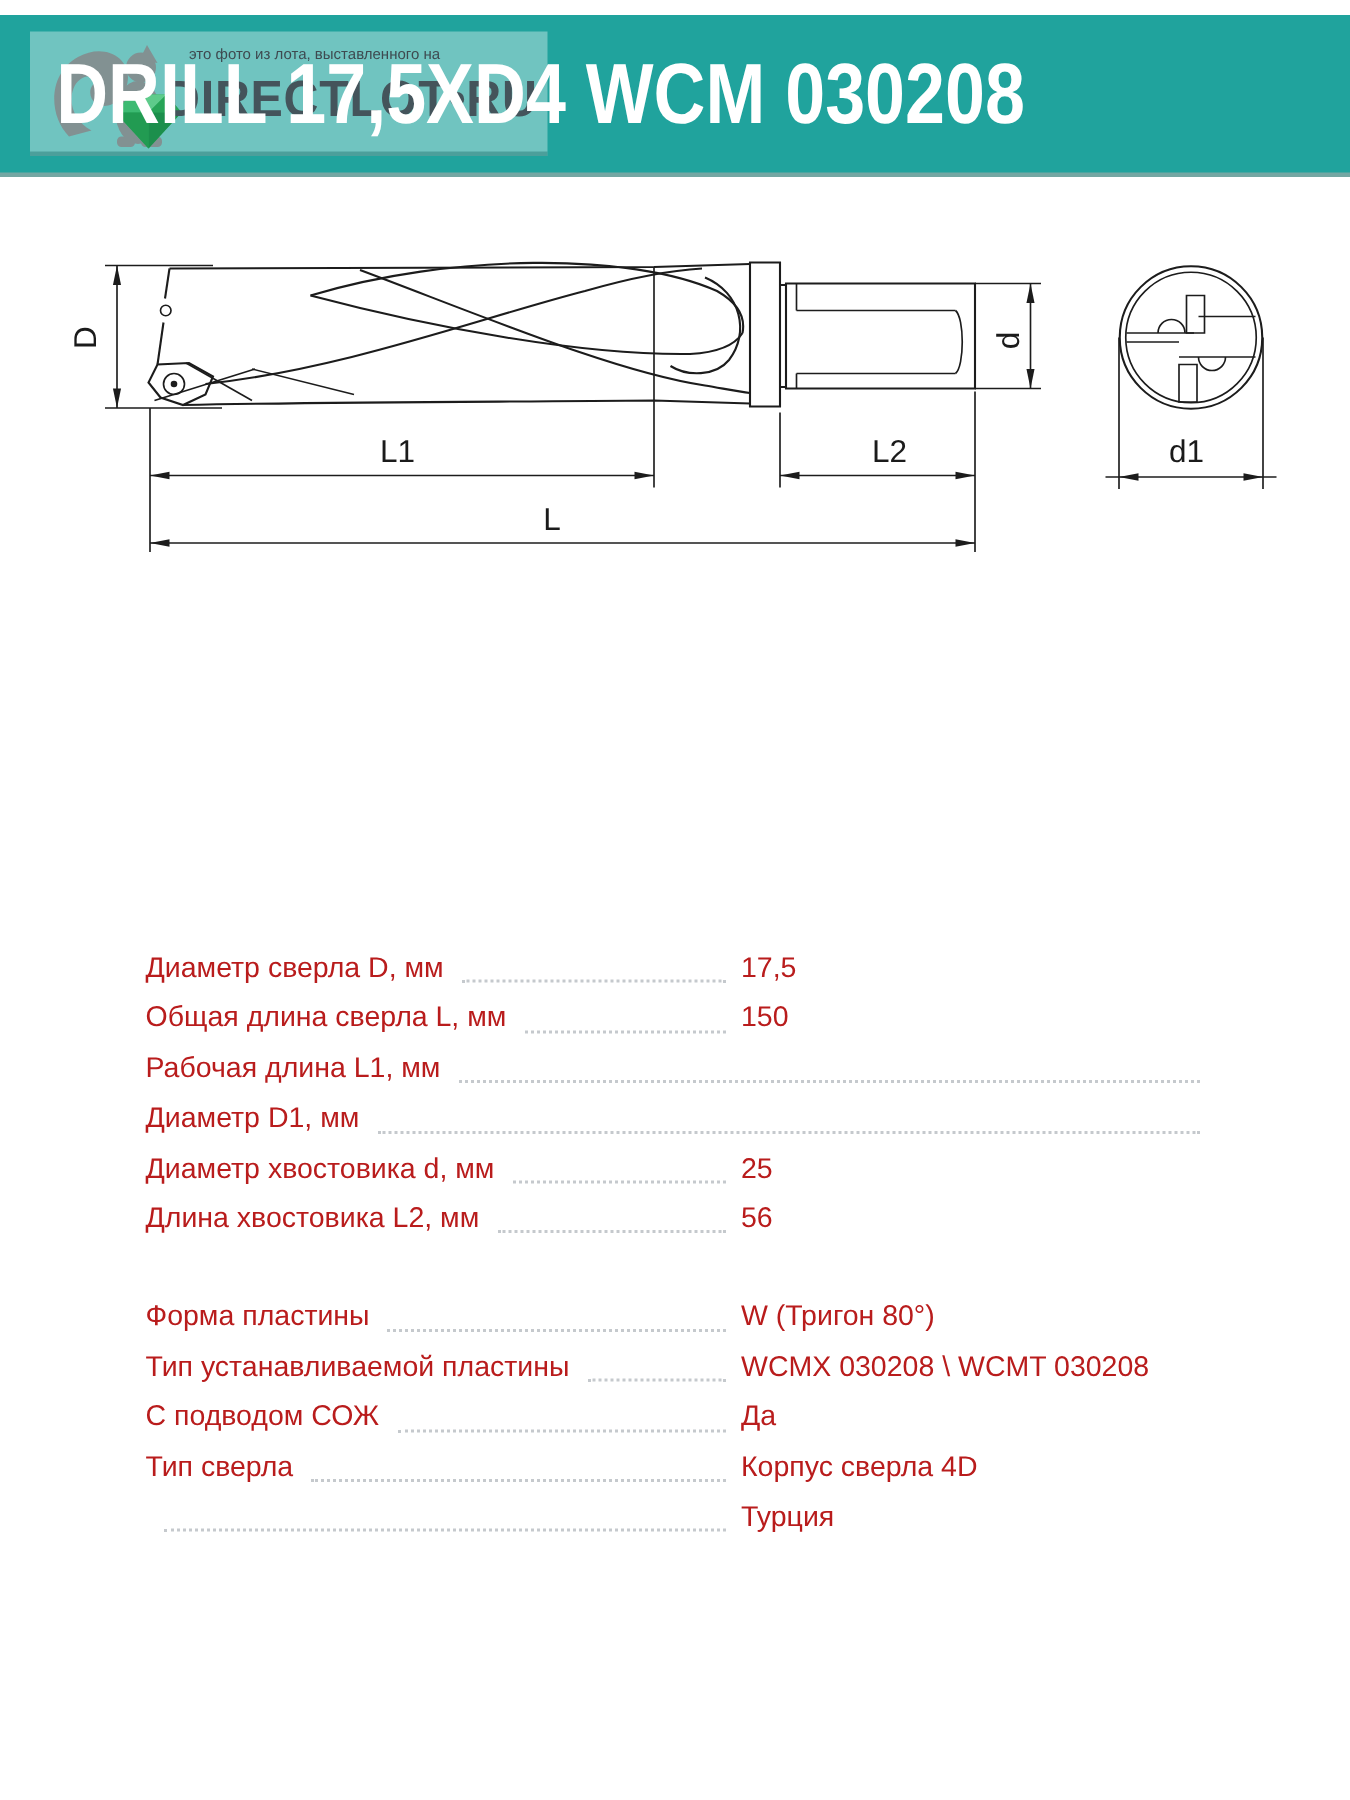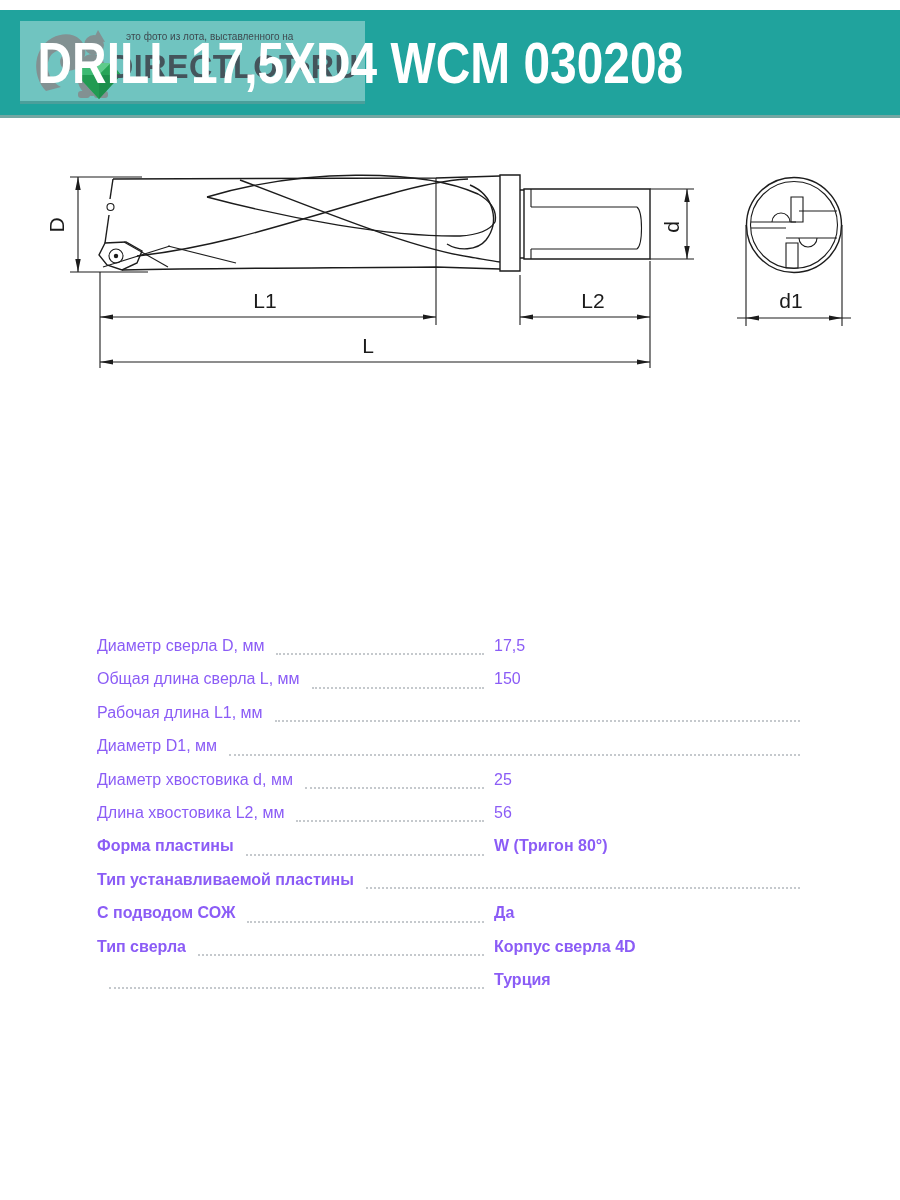--- a/index.html
+++ b/index.html
@@ -22,23 +22,23 @@
          transform:scaleX(0.84);transform-origin:center;}
 
   
   #drawing{position:absolute;left:0;top:0;width:900px;height:1200px;z-index:1;}
   .dln{stroke:#1c1c1c;fill:none;stroke-width:1.4;}
   .thin{stroke:#1c1c1c;fill:none;stroke-width:1.1;}
   .dimtxt{font-family:"Liberation Sans",sans-serif;font-size:21px;fill:#1b1b1b;}
 
   
   #specs{position:absolute;left:97px;top:629px;width:713px;z-index:2;
-         font-size:16px;color:#8b5cf6;}
+         font-size:19px;color:#b91c1c;}
   .spec-group{display:block;}
-  .spec-group + .spec-group{font-weight:bold;}
+  .spec-group + .spec-group{margin-top:32px;}
   .spec-row{display:flex;align-items:baseline;height:33.4px;line-height:33.4px;}
   .spec-label{flex:0 0 auto;white-space:nowrap;}
   .leader{flex:1 1 auto;border-bottom:2px dotted #C5C9CD;margin:0 10px 7px 12px;
           align-self:flex-end;min-width:8px;}
   .spec-value{flex:0 0 316px;white-space:nowrap;}
 </style>
 </head>
 <body>
 
 <div id="page">
@@ -202,20 +202,21 @@
       </div>
       <div class="spec-group">
         <div class="spec-row">
           <span class="spec-label">Форма пластины</span>
           <span class="leader"></span>
           <span class="spec-value">W (Тригон 80°)</span>
         </div>
         <div class="spec-row">
           <span class="spec-label">Тип устанавливаемой пластины</span>
           <span class="leader"></span>
+          <span class="spec-value">WCMX 030208 \ WCMT 030208</span>
         </div>
         <div class="spec-row">
           <span class="spec-label">С подводом СОЖ</span>
           <span class="leader"></span>
           <span class="spec-value">Да</span>
         </div>
         <div class="spec-row">
           <span class="spec-label">Тип сверла</span>
           <span class="leader"></span>
           <span class="spec-value">Корпус сверла 4D</span>

